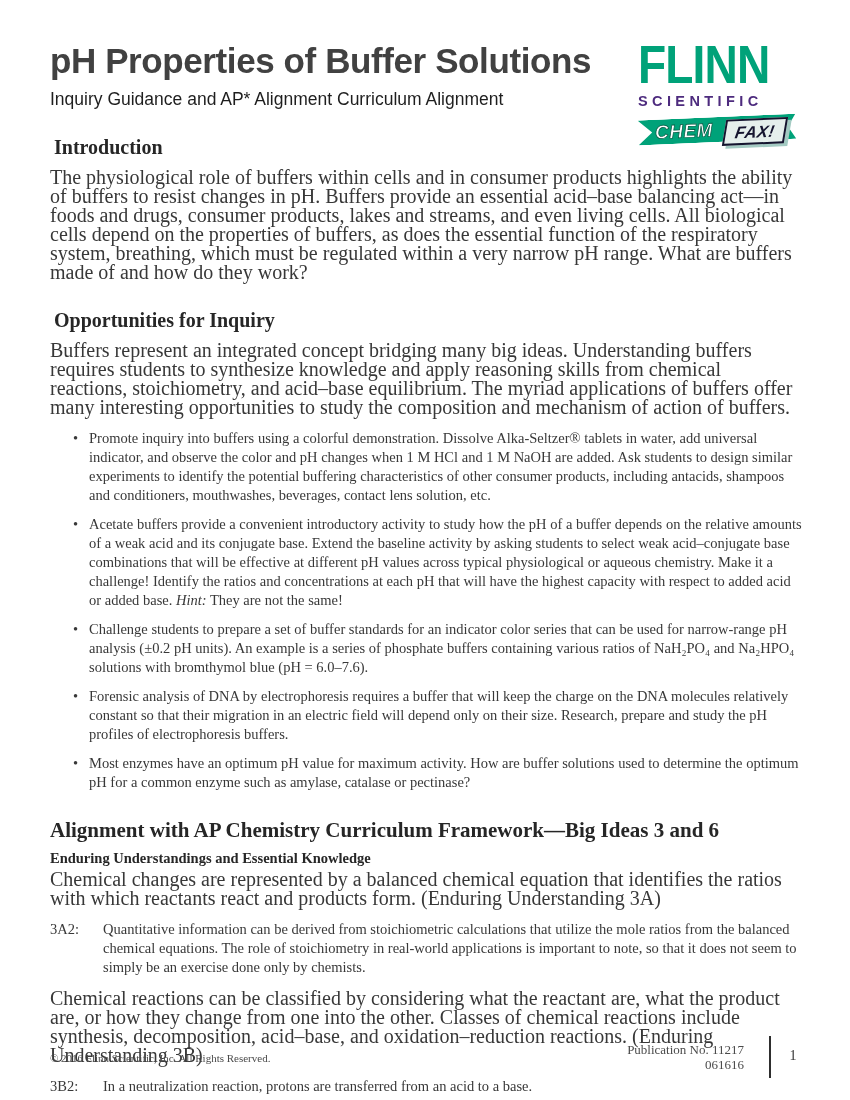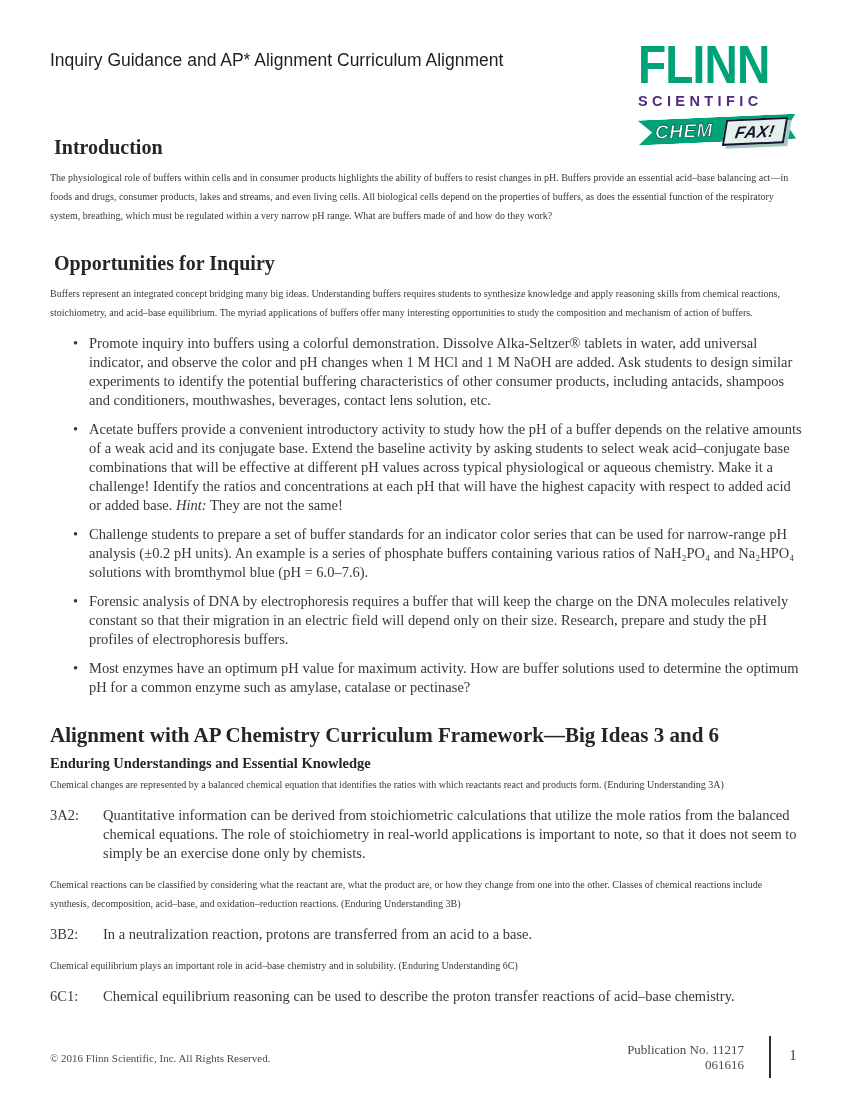--- a/index.html
+++ b/index.html
@@ -48,21 +48,21 @@
     font-family:"Liberation Sans","DejaVu Sans",sans-serif; font-weight:bold; font-style:italic;
     font-size:16.5px; color:#15152f; letter-spacing:0.5px;
   }
   
   .content { position:absolute; left:50px; top:136px; width:752px; }
   .section-heading {
     margin:0 0 9px 4px; font-size:20px; font-weight:bold; color:#262626;
   }
   .big-heading { font-size:21px; margin:26px 0 7px 0; }
   .sub-heading { margin:0 0 3px 0; font-size:14.5px; font-weight:bold; color:#262626; }
-  .para { margin:0; font-size:10px; line-height:19px; color:#383838; }
+  .para { margin:0; font-size:20px; line-height:19px; color:#383838; }
   .mb28 { margin-bottom:27px; }
   .mb12 { margin-bottom:12px; }
   .bullets { margin:0; padding:0; list-style:none; }
   .bullet-item { display:flex; padding-left:23px; margin-bottom:10px; }
   .bullet-marker { flex:none; width:16px; font-size:14.5px; line-height:19px; color:#383838; }
   .bullet-text { flex:1; font-size:14.5px; line-height:19px; color:#383838; }
   .em { font-style:italic; }
   .labeled { display:flex; margin-bottom:12px;gap:14px; }
   .k-label { flex:none; width:39px; font-size:14.5px; line-height:19px; color:#383838; }
   .k-text { flex:1; font-size:14.5px; line-height:19px; color:#383838; }
@@ -71,20 +71,21 @@
   .pub-block { position:absolute; right:106px; top:1042px; text-align:right; font-size:13px; line-height:15px; color:#4a4a4a; }
   .footer-divider { position:absolute; left:769px; top:1036px; width:2px; height:42px; background:#2e2e2e; }
   .page-number { position:absolute; left:782px; top:1048px; width:22px; text-align:center; font-size:14px; color:#333333; }
 </style>
 </head>
 <body>
 
 <div class="page">
 
   <div class="header">
+    <h1 class="doc-title">pH Properties of Buffer Solutions</h1>
     <div class="doc-subtitle">Inquiry Guidance and AP* Alignment Curriculum Alignment</div>
 
     <div class="logo">
       <div class="flinn">FLINN</div>
       <div class="scientific">SCIENTIFIC</div>
       <div class="banner">
         <div class="ribbon">
           <span class="chem">CHEM</span>
         </div>
         <div class="fax">

